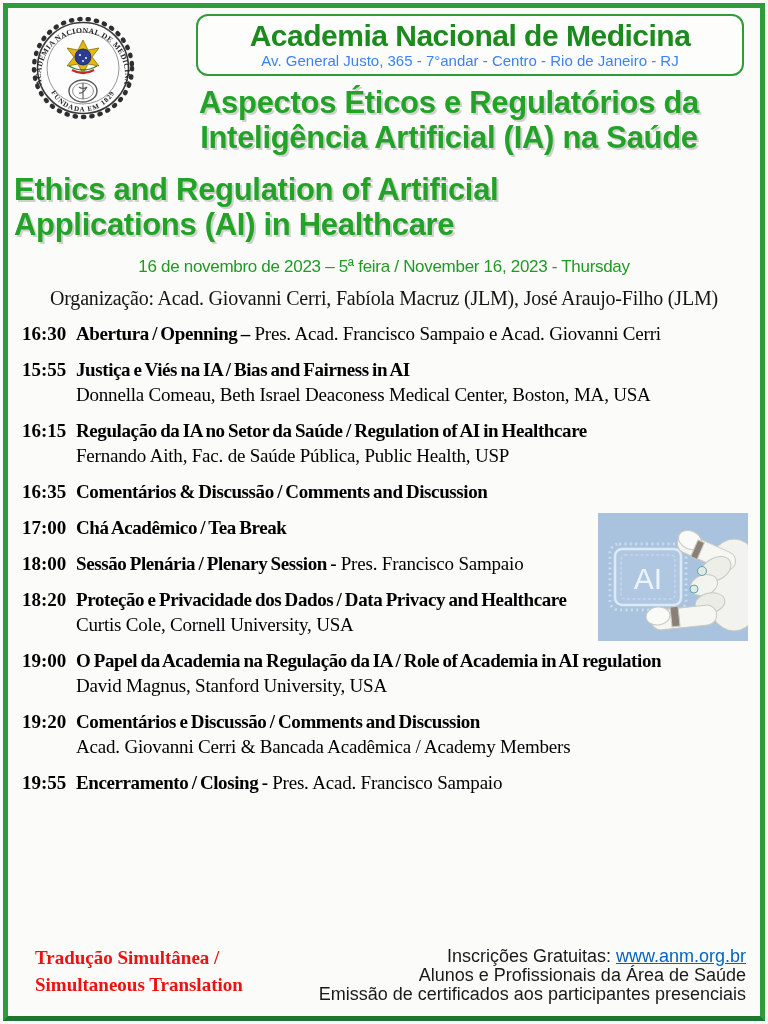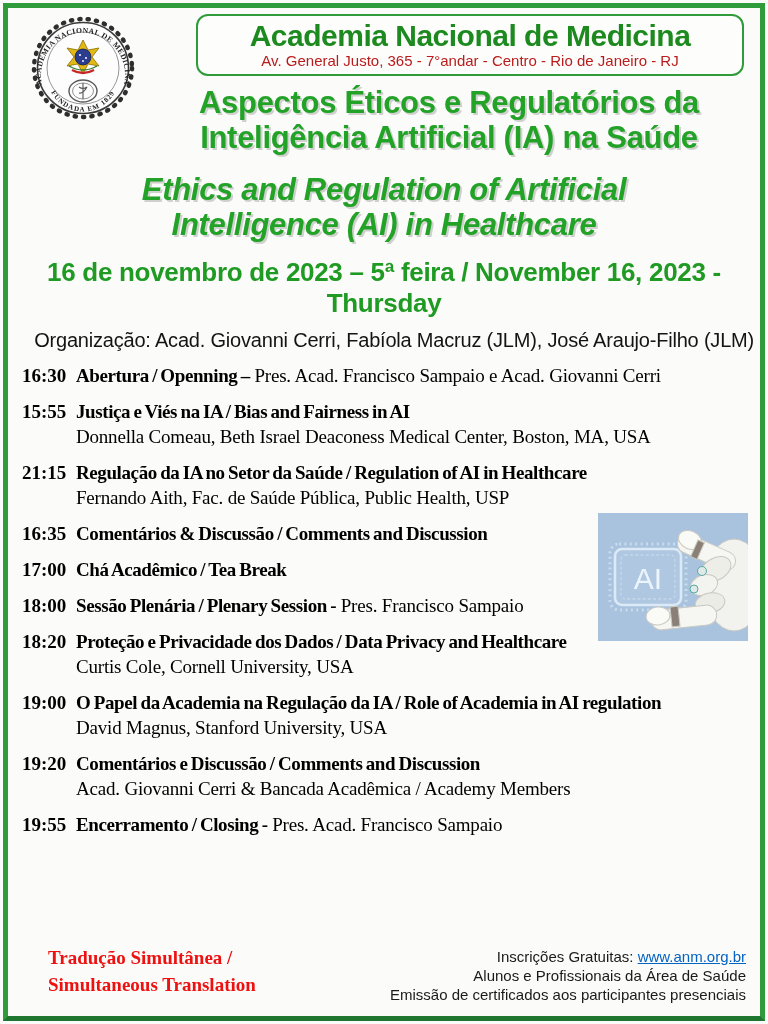--- a/index.html
+++ b/index.html
@@ -40,55 +40,54 @@
     background: #fdfdfc;
   }
   .org-name {
     color: var(--green-dark, #1d8a1f);
     font-weight: bold;
     font-size: 30px;
     letter-spacing: -0.5px;
     line-height: 33px;
   }
   .org-address {
-    color: #b91c1c;
+    color: #3b82f6;
     font-size: 15px;
     line-height: 17px;
   }
   .title-pt {
     margin: 9px 0 12px 130px;
     text-align: center;
   }
   .title-en {
     margin: 17px 0 0 0;
-    text-align: center;
-    font-style: italic;
   }
   .title-line {
     font-size: 31px;
     font-weight: bold;
     color: var(--green-title, #23a228);
     line-height: 35px;
     letter-spacing: -0.3px;
     text-shadow: 2px 2px 0 rgba(155,155,155,0.45);
   }
   .date-line {
     margin-top: 15px;
     text-align: center;
-    font-size: 26px;
-    font-weight: bold;
+    font-size: 17px;
+    font-weight: normal;
     color: var(--green-date, #1f9a23);
     letter-spacing: -0.3px;
   }
   .org-line {
     margin-top: 10px;
-    text-align: right;
+    text-align: center;
     font-size: 20px;
     color: #141414;
     letter-spacing: -0.2px;
+    font-family: Liberation Serif, serif;
   }
   
   .schedule {
     margin-top: 11px;
     padding: 0 6px 0 8px;
     font-family: "Liberation Serif", serif;
     font-size: 19px;
     color: #000;
   }
   .entry { margin-bottom: 11px; }
@@ -113,32 +112,32 @@
   
   .ai-pic {
     position: absolute;
     left: 590px; top: 505px;
     width: 150px; height: 128px;
     z-index: 2;
   }
   
   .footer-red {
     position: absolute;
-    left: 40px; bottom: 18px;
+    left: 27px; bottom: 18px;
     font-family: "Liberation Serif", serif;
     font-weight: bold;
     font-size: 19px;
     line-height: 27px;
     color: var(--red, #ee1111);
   }
   .footer-right {
     position: absolute;
     right: 14px; bottom: 12px;
     text-align: right;
-    font-size: 15px;
+    font-size: 18px;
     line-height: 19px;
     color: #1a1a1a;
   }
   .footer-right a {
     color: var(--link-blue, #0563c1);
     text-decoration: underline;
   }
 </style>
 </head>
 <body>
@@ -186,21 +185,21 @@
       </div>
 
       <div class="title-pt">
         <div class="title-line">Aspectos Éticos e Regulatórios da</div>
         <div class="title-line">Inteligência Artificial (IA) na Saúde</div>
       </div>
     </div>
 
     <div class="title-en">
       <div class="title-line">Ethics and Regulation of Artificial</div>
-      <div class="title-line">Intelligence (AI) in Healthcare</div>
+      <div class="title-line">Applications (AI) in Healthcare</div>
     </div>
 
     <div class="date-line">16 de novembro de 2023 – 5ª feira / November 16, 2023 - Thursday</div>
     <div class="org-line">Organização: Acad. Giovanni Cerri, Fabíola Macruz (JLM), José Araujo-Filho (JLM)</div>
 
     <div class="schedule" id="schedule">
       <div class="entry">
         <div class="entry-line">
           <span class="time">16:30</span><span class="etitle">Abertura / Openning –</span><span class="etail"> Pres. Acad. Francisco Sampaio e Acad. Giovanni Cerri</span>
         </div>
@@ -210,21 +209,21 @@
 
       <div class="entry">
         <div class="entry-line">
           <span class="time">15:55</span><span class="etitle">Justiça e Viés na IA / Bias and Fairness in AI</span><span class="etail"></span>
         </div>
         <div class="speaker">Donnella Comeau, Beth Israel Deaconess Medical Center, Boston, MA, USA</div>
       </div>
 
       <div class="entry">
         <div class="entry-line">
-          <span class="time">21:15</span><span class="etitle">Regulação da IA no Setor da Saúde / Regulation of AI in Healthcare</span><span class="etail"></span>
+          <span class="time">16:15</span><span class="etitle">Regulação da IA no Setor da Saúde / Regulation of AI in Healthcare</span><span class="etail"></span>
         </div>
         <div class="speaker">Fernando Aith, Fac. de Saúde Pública, Public Health, USP</div>
       </div>
 
       <div class="entry">
         <div class="entry-line">
           <span class="time">16:35</span><span class="etitle">Comentários &amp; Discussão / Comments and Discussion</span><span class="etail"></span>
         </div>
 
       </div>

